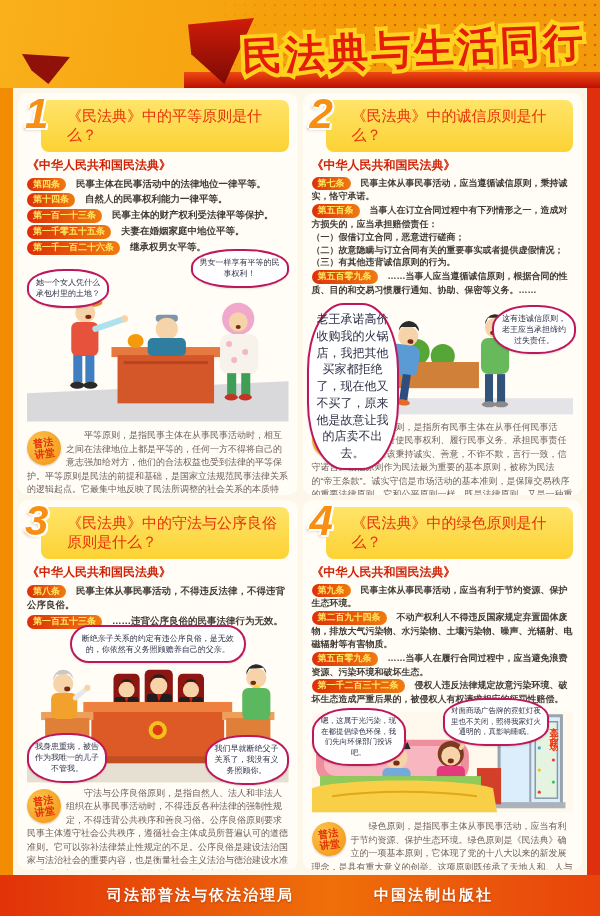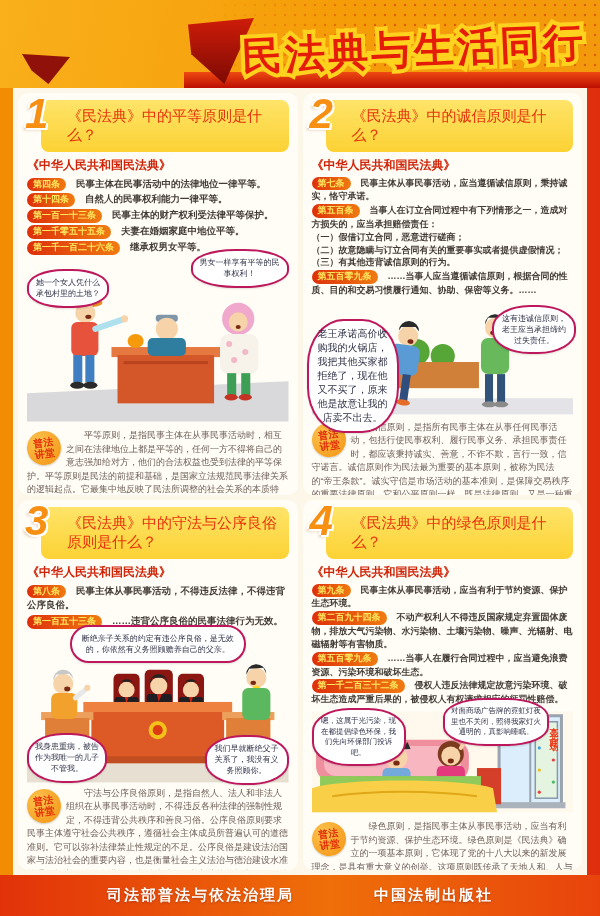--- a/index.html
+++ b/index.html
@@ -56,21 +56,21 @@
   .atext { white-space:pre-line;padding-left:7px; }
 
   .comic { position:relative; margin-top:2px; }
   .comic svg { display:block; width:100%; height:100%; }
   .c1 { height:168px; } .c2 { height:118px; } .c3 { height:152px; } .c4 { height:108px; }
   .bubble { position:absolute; background:#fff; border:2px solid #be185d; border-radius:14px;
             padding:6px 6px; font-size:8px; line-height:1.4; color:#2e3147; text-align:center;
             z-index:5; box-shadow:0 1px 2px rgba(0,0,0,.12); }
   .b1a { left:0; top:12px; width:82px; border-radius:45%; }
   .b1b { right:0; top:-8px; width:98px; border-radius:45%; }
-  .b2a { left:-5px; top:20px; width:92px; font-size:10px; border-radius:40%; }
+  .b2a { left:-5px; top:4px; width:92px; font-size:12px; border-radius:40%; }
   .b2b { right:-3px; top:6px; width:84px; border-radius:45%; }
   .b3t { left:50%; transform:translateX(-50%); top:-6px; width:176px; border-radius:50px; }
   .b3l { left:0; bottom:0; width:80px; border-radius:45%; }
   .b3r { right:0; bottom:-2px; width:84px; border-radius:45%; }
   .b4a { left:0; top:0; width:94px; font-size:7.5px; border-radius:40%; }
   .b4b { right:24px; top:-10px; width:106px; font-size:7.5px; border-radius:40%;margin-left:8px; }
   .neon-text { position:absolute; right:13px; top:12px; height:76px; z-index:4;
                writing-mode:vertical-rl; font-size:9px; font-weight:bold; color:#e8391a;
                letter-spacing:5px; text-shadow:0 0 2px #ffd; }
 

